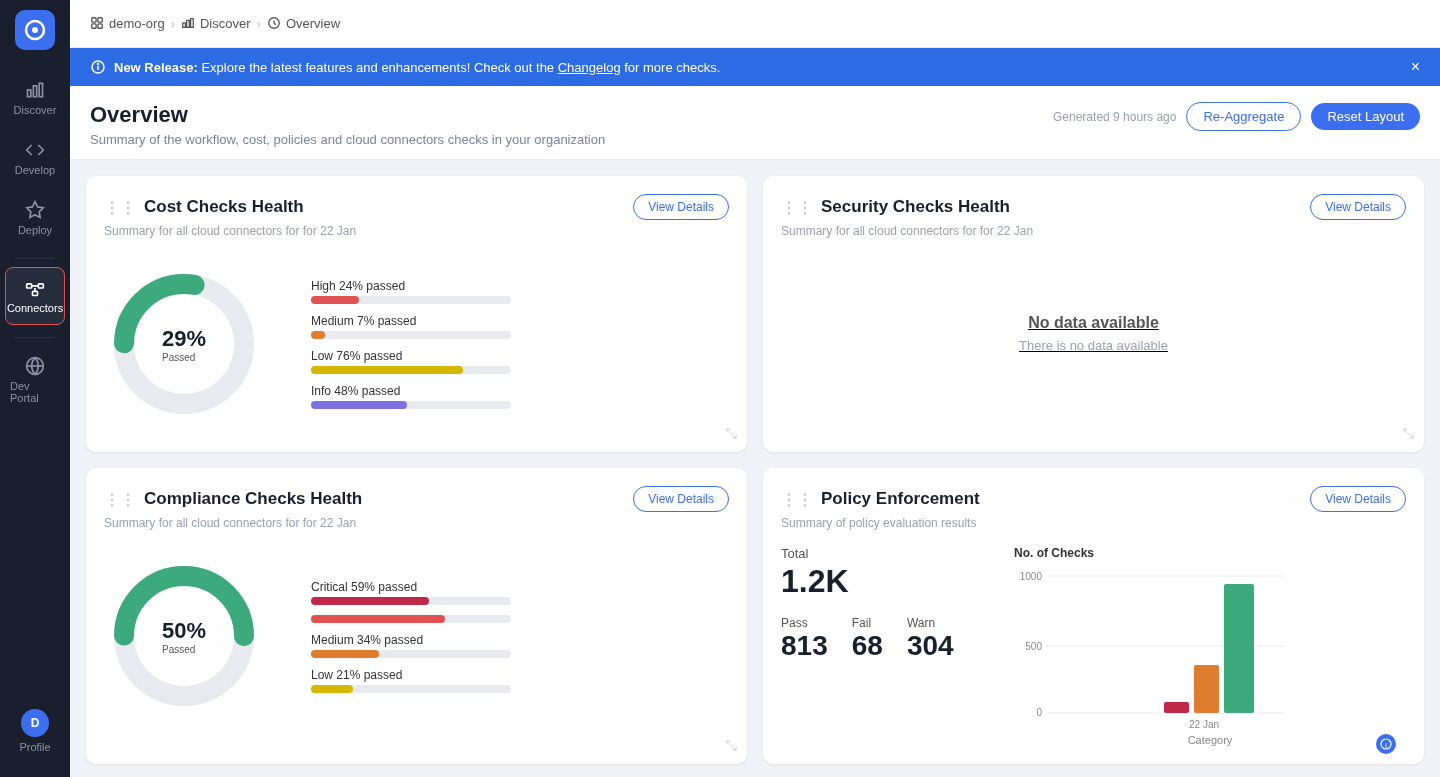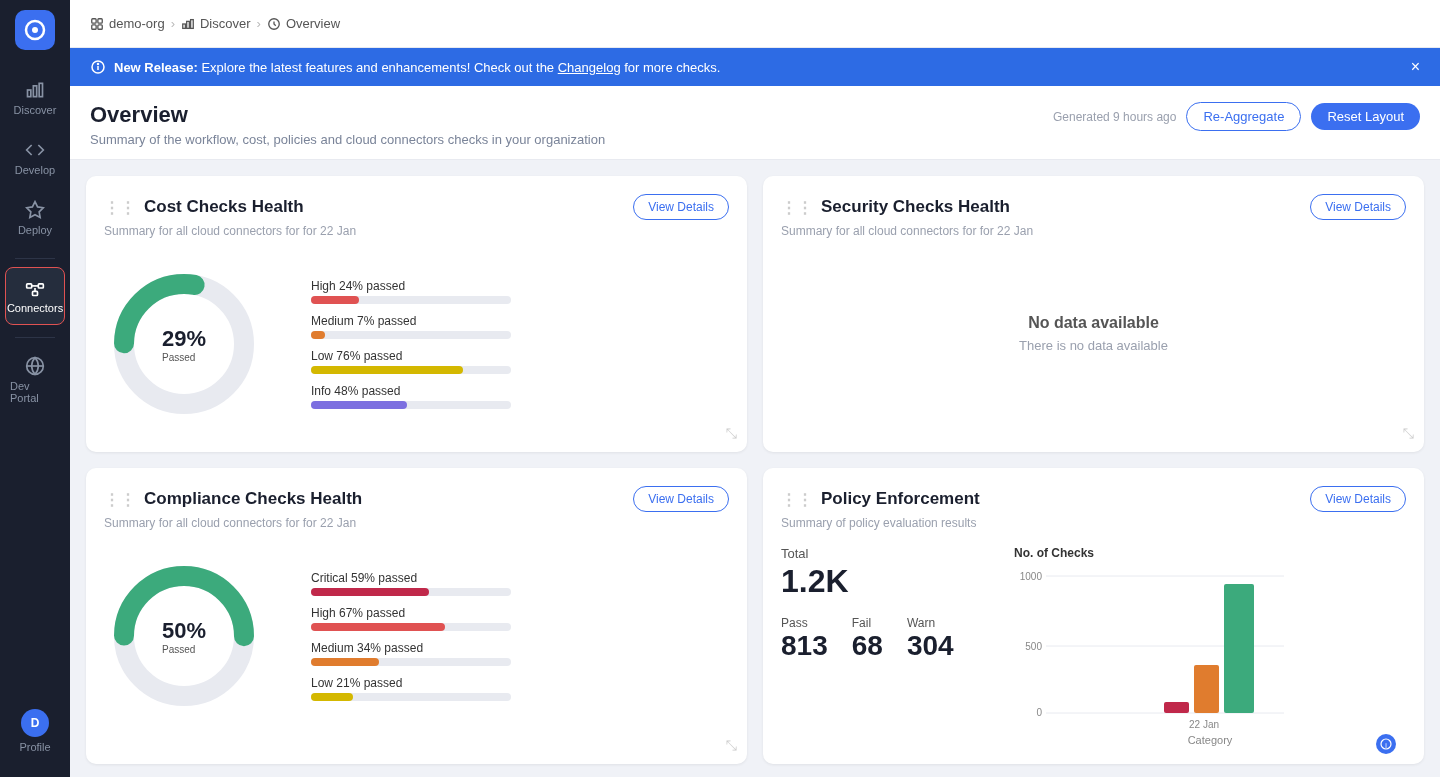--- a/index.html
+++ b/index.html
@@ -38,21 +38,21 @@
     
     .main { flex: 1; display: flex; flex-direction: column; overflow: hidden; }
 
     
     .breadcrumb {
       height: 48px; background: #fff; display: flex; align-items: center;
       padding: 0 20px; border-bottom: 1px solid #e8eaf0; gap: 6px;
       font-size: 13px; color: #555;
     }
     .breadcrumb-sep { color: #bbb; }
-    .breadcrumb-item { display: flex; align-items: center; gap: 5px; color: #555; }
+    .breadcrumb-item { display: flex; align-items: flex-start; gap: 5px; color: #555; }
     .breadcrumb-item svg { width: 14px; height: 14px; }
 
     
     .banner {
       background: #2d6be4; color: #fff;
       padding: 10px 20px; font-size: 13px;
       display: flex; align-items: center; justify-content: space-between;
     }
     .banner-text { display: flex; align-items: center; gap: 8px; }
     .banner-link { text-decoration: underline; cursor: pointer; }
@@ -106,21 +106,21 @@
     .donut-pct { font-size: 22px; font-weight: 800; color: #1a1f2e; }
     .donut-word { font-size: 10px; color: #555; }
 
     
     .progress-list { flex: 1; display: flex; flex-direction: column; gap: 10px; margin-left: 23px; }
     .progress-item label { font-size: 12px; color: #333; display: block; margin-bottom: 3px; }
     .progress-track { background: #e8eaf0; border-radius: 4px; height: 8px; width: 200px; }
     .progress-fill { height: 8px; border-radius: 4px; }
 
     
-    .no-data { text-align: center; padding: 60px 20px; }
+    .no-data { text-align: center; padding: 60px 20px; text-decoration: underline; }
     .no-data h3 { font-size: 16px; color: #555; margin-bottom: 6px; }
     .no-data p { font-size: 13px; color: #9aa0ae; }
 
     
     .policy-content { display: flex; gap: 33px; }
     .policy-stats { flex: 0 0 200px; }
     .policy-total-label { font-size: 13px; color: #555; margin-bottom: 2px; }
     .policy-total-value { font-size: 32px; font-weight: 800; color: #1a1f2e; margin-bottom: 16px; }
     .policy-row { display: flex; gap: 24px; }
     .policy-stat-label { font-size: 12px; color: #555; }
@@ -342,21 +342,20 @@
           </div>
         </div>
         <div class="progress-list">
           <div class="progress-item">
             <label>Critical 59% passed</label>
             <div class="progress-track">
                 <div class="progress-fill" style="width:59%;background:#c0284a;"></div>
               </div>
           </div>
           <div class="progress-item">
-            <label>High 67% passed</label>
             <div class="progress-track">
                 <div class="progress-fill" style="width:67%;background:#e05252;"></div>
               </div>
           </div>
           <div class="progress-item">
             <label>Medium 34% passed</label>
             <div class="progress-track">
                 <div class="progress-fill" style="width:34%;background:#e07c2e;"></div>
               </div>
           </div>

